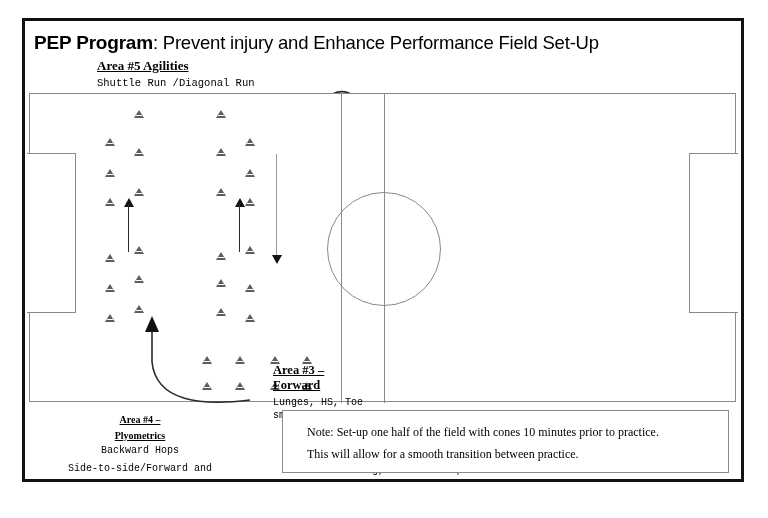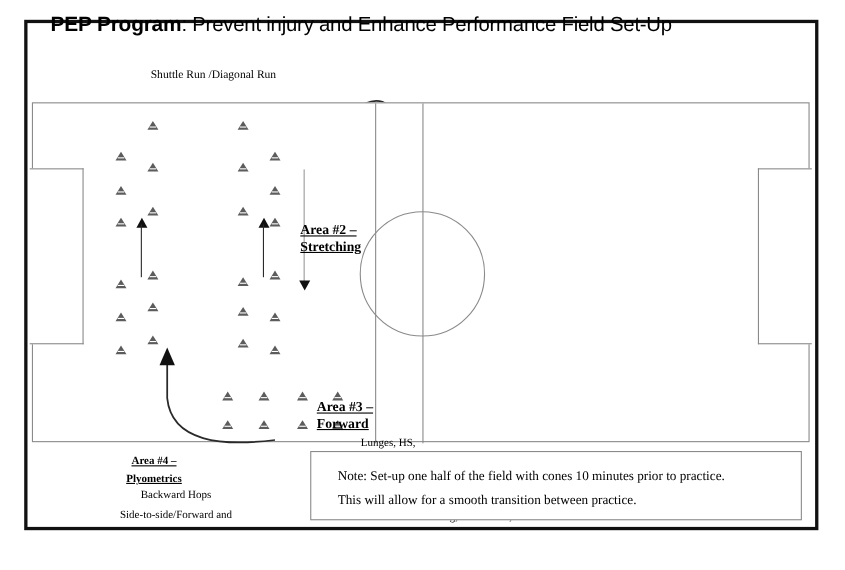--- a/index.html
+++ b/index.html
@@ -7,43 +7,41 @@
   #stage{position:relative;width:768px;height:518px;overflow:hidden;background:#fff;}
 
   
   #outer-frame{
     position:absolute;left:22px;top:18px;width:722px;height:464px;
     border:3px solid #111;background:#fff;box-sizing:border-box;
   }
 
   
   #title-row{
-    position:absolute;left:34px;top:11px;width:660px;height:28px;
+    position:absolute;left:34px;top:32px;width:660px;height:28px;
     white-space:nowrap;
-    margin-left:12px;
   }
   #title-strong{
     font-family:"Liberation Sans",sans-serif;font-weight:bold;font-size:19px;
     letter-spacing:-0.2px;
   }
   #title-rest{
     font-family:"Liberation Sans",sans-serif;font-weight:normal;font-size:18.5px;
     letter-spacing:-0.2px;
   }
 
   
   #area5-block{position:absolute;left:97px;top:58px;width:260px;}
   .hdr{
     font-family:"Liberation Serif",serif;font-weight:bold;font-size:13px;
     text-decoration:underline;line-height:15px;
   }
   .sub{
-    font-family:Liberation Serif, serif;font-size:10.5px;line-height:13px;
+    font-family:Liberation Mono, monospace;font-size:10.5px;line-height:13px;
     margin-top:4px;
-    margin-left:40px;
   }
 
   
   #field{
     position:absolute;left:29px;top:93px;width:707px;height:309px;
     border:1.5px solid #8a8a8a;background:#fff;box-sizing:border-box;
   }
   
   #goal-left{
     position:absolute;left:-3px;top:59px;width:49px;height:160px;
@@ -103,21 +101,21 @@
 
   
   .curve-svg{position:absolute;overflow:visible;}
 
   
   .field-label{position:absolute;}
   .field-label .hdr{font-size:12.5px;line-height:15px;}
   .field-label .sub{font-size:10px;line-height:12.5px;}
 
   #area2-label{left:243px;top:108px;width:90px;}
-  #area3-label{left:258px;top:269px;width:92px;}
+  #area3-label{left:243px;top:269px;width:92px;}
   #area1-label{left:330px;top:352px;width:230px;}
   #area1-label .hdr{font-size:12.5px;white-space:nowrap;}
   #area1-label .sub{font-size:10px;white-space:nowrap;}
 
   
   #area4-block{position:absolute;left:40px;top:412px;width:200px;text-align:center;}
   #area4-block .hdr{font-size:10px;line-height:16px;}
   #area4-block .sub{font-size:10px;line-height:13px;margin-top:5px;}
 
   
@@ -133,20 +131,21 @@
 
 <div id="stage">
 
   <div id="outer-frame"></div>
 
   <div id="title-row">
     <span id="title-strong">PEP Program</span><span id="title-rest">:  Prevent injury and Enhance Performance Field Set-Up</span>
   </div>
 
   <div id="area5-block">
+    <div class="hdr">Area #5 Agilities</div>
     <div class="sub">Shuttle Run /Diagonal Run</div>
   </div>
 
   <svg class="curve-svg" style="left:262px;top:74px;" width="110" height="62">
     <path d="M 48 58 C 52 18, 88 6, 96 30 C 101 46, 100 56, 99 62" fill="none" stroke="#2a2a2a" stroke-width="1.6"></path>
     <polygon points="48,58 42,44 54,46" fill="#111"></polygon>
   </svg>
 
   <div id="field">
 
@@ -204,24 +203,20 @@
           <span class="shaft"></span>
           <span class="head"></span>
         </div>
       </div>
 
     <svg class="curve-svg" style="left:76px;top:222px;" width="145" height="86">
       <path d="M 144 84 C 96 90, 50 86, 46 46 L 46 12" fill="none" stroke="#2a2a2a" stroke-width="1.6"></path>
       <polygon points="46,0 39,16 53,16" fill="#111"></polygon>
     </svg>
 
-    <div class="field-label" id="area2-label">
-      <div class="hdr">Area #2 –</div>
-      <div class="hdr">Stretching</div>
-    </div>
 
     <div class="field-label" id="area3-label">
       <div class="hdr">Area #3 –</div>
       <div class="hdr">Forward</div>
       <div class="sub">Lunges, HS, Toe smooth</div>
     </div>
 
     <div class="field-label" id="area1-label">
       <div class="hdr">Area #1 - Warm – Up</div>
       <div class="sub">Jog, Shuttle run, Backward run</div>

